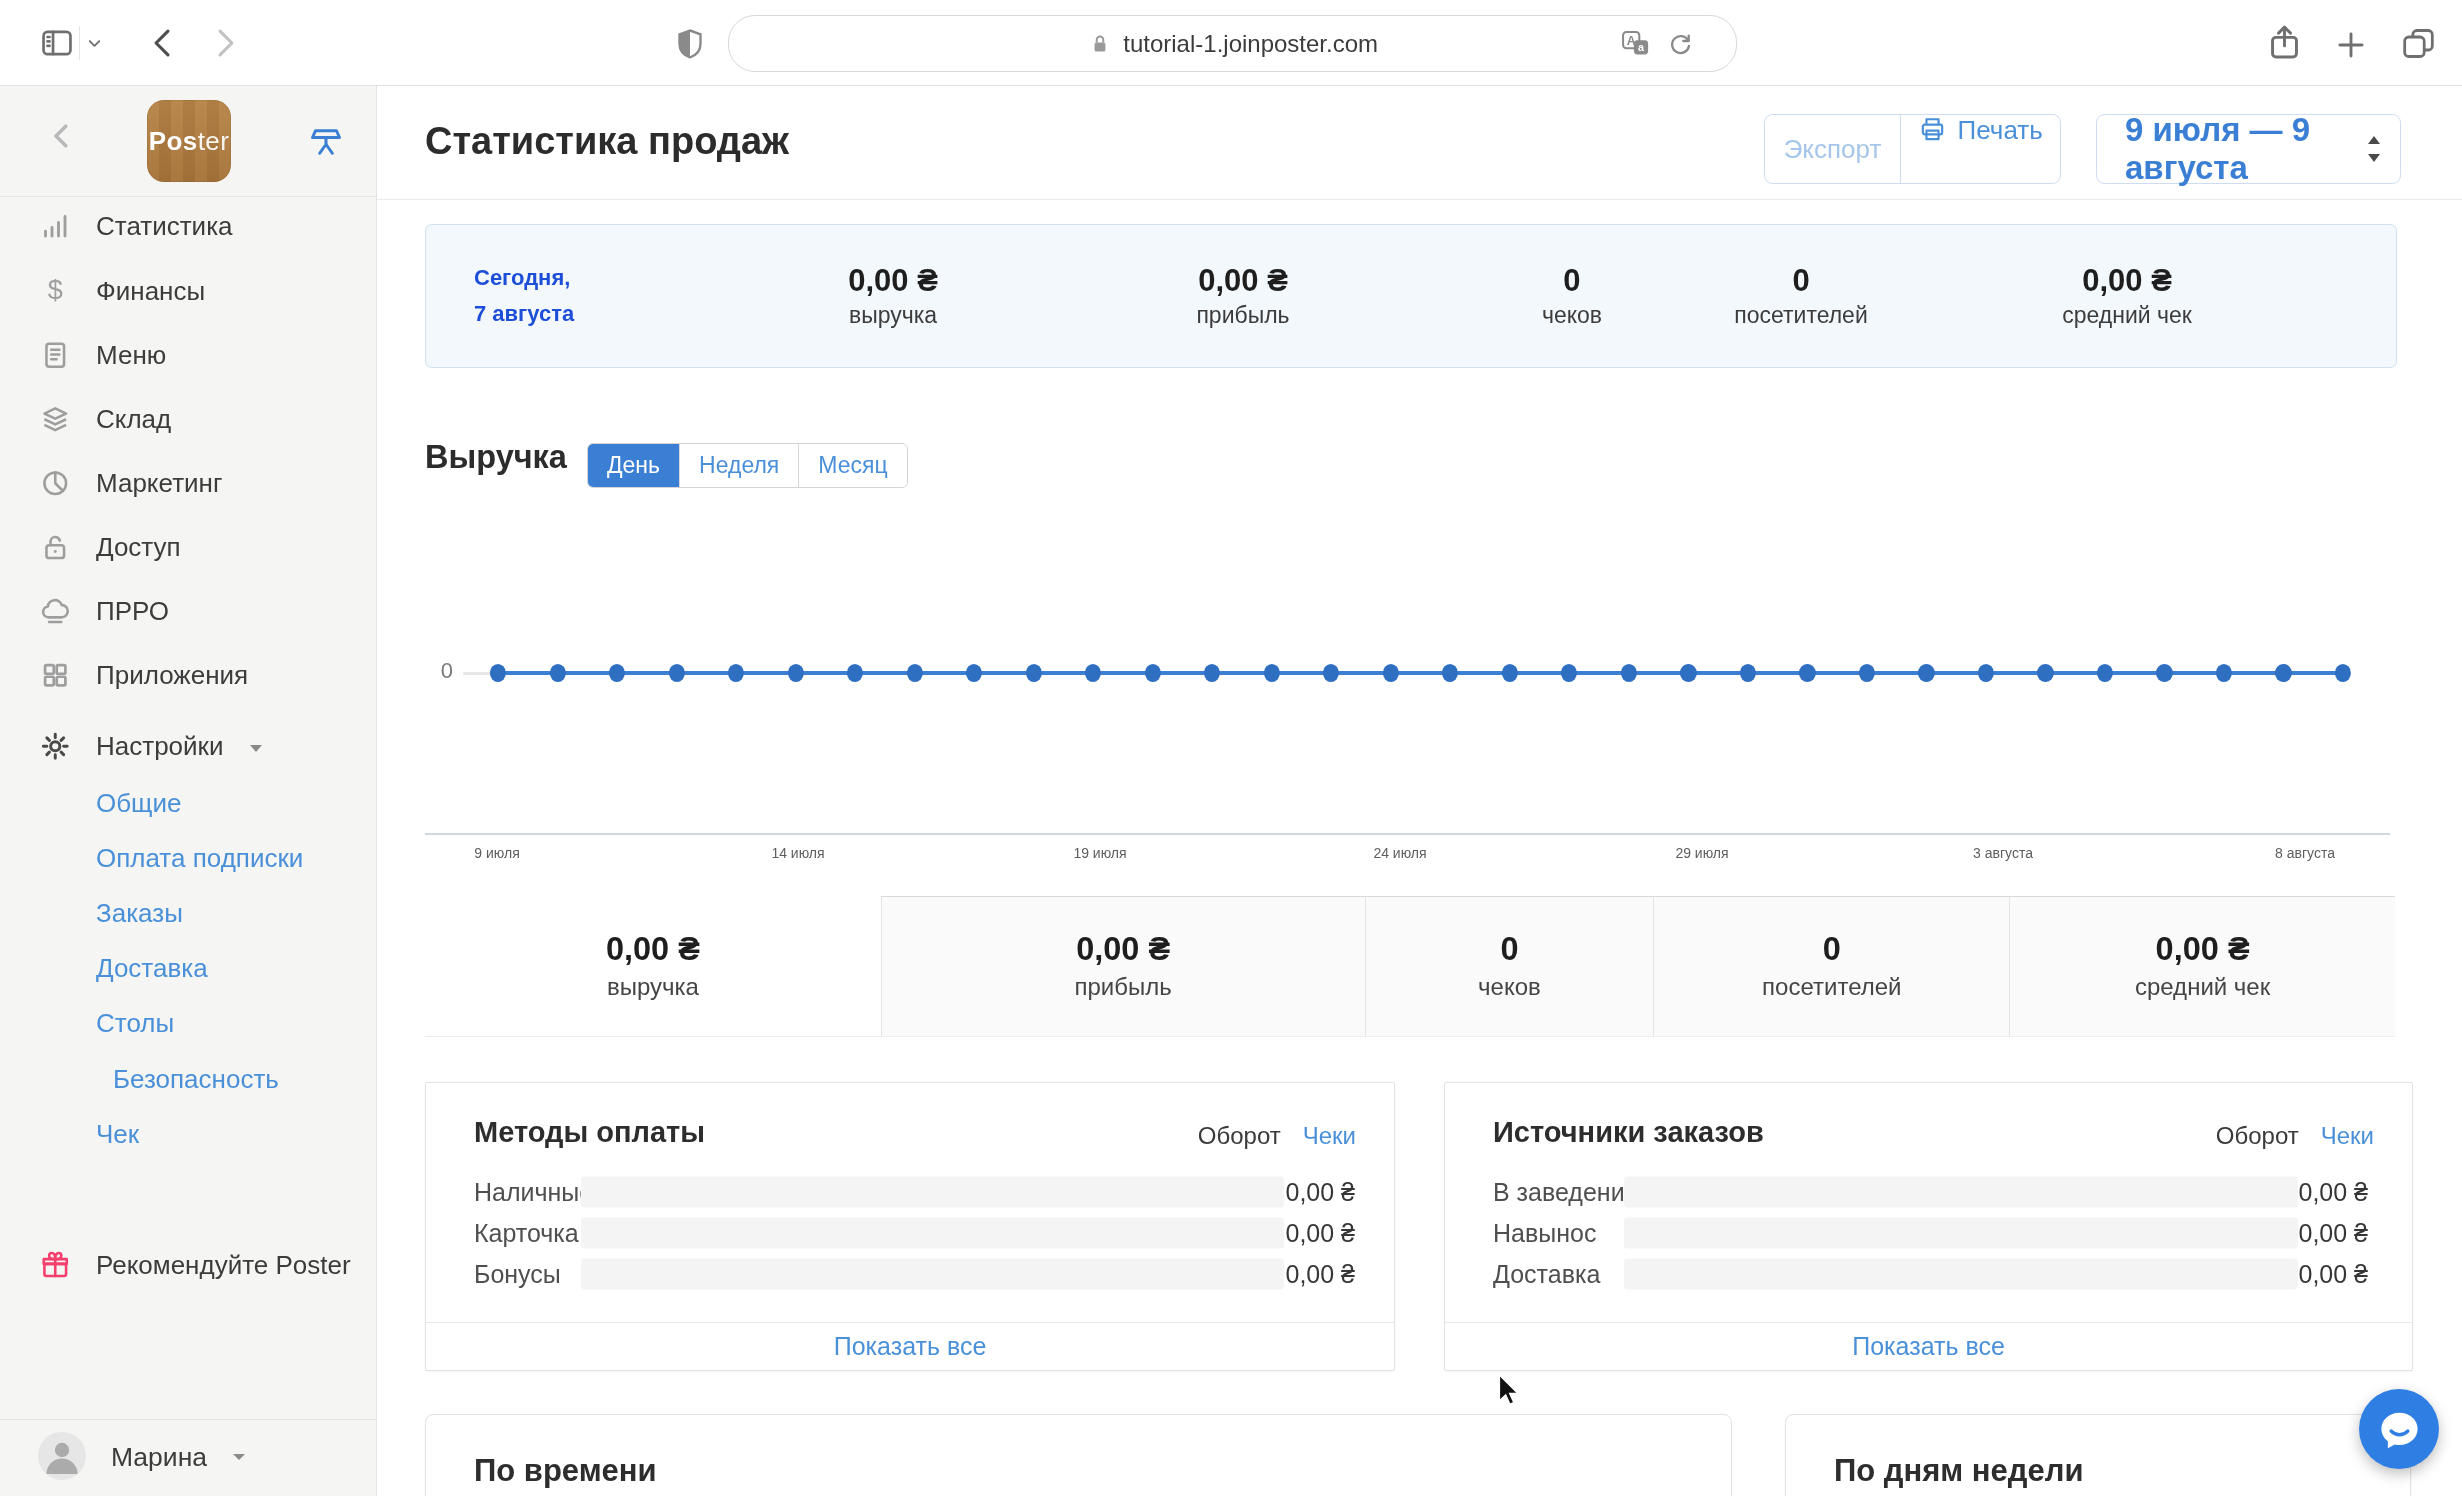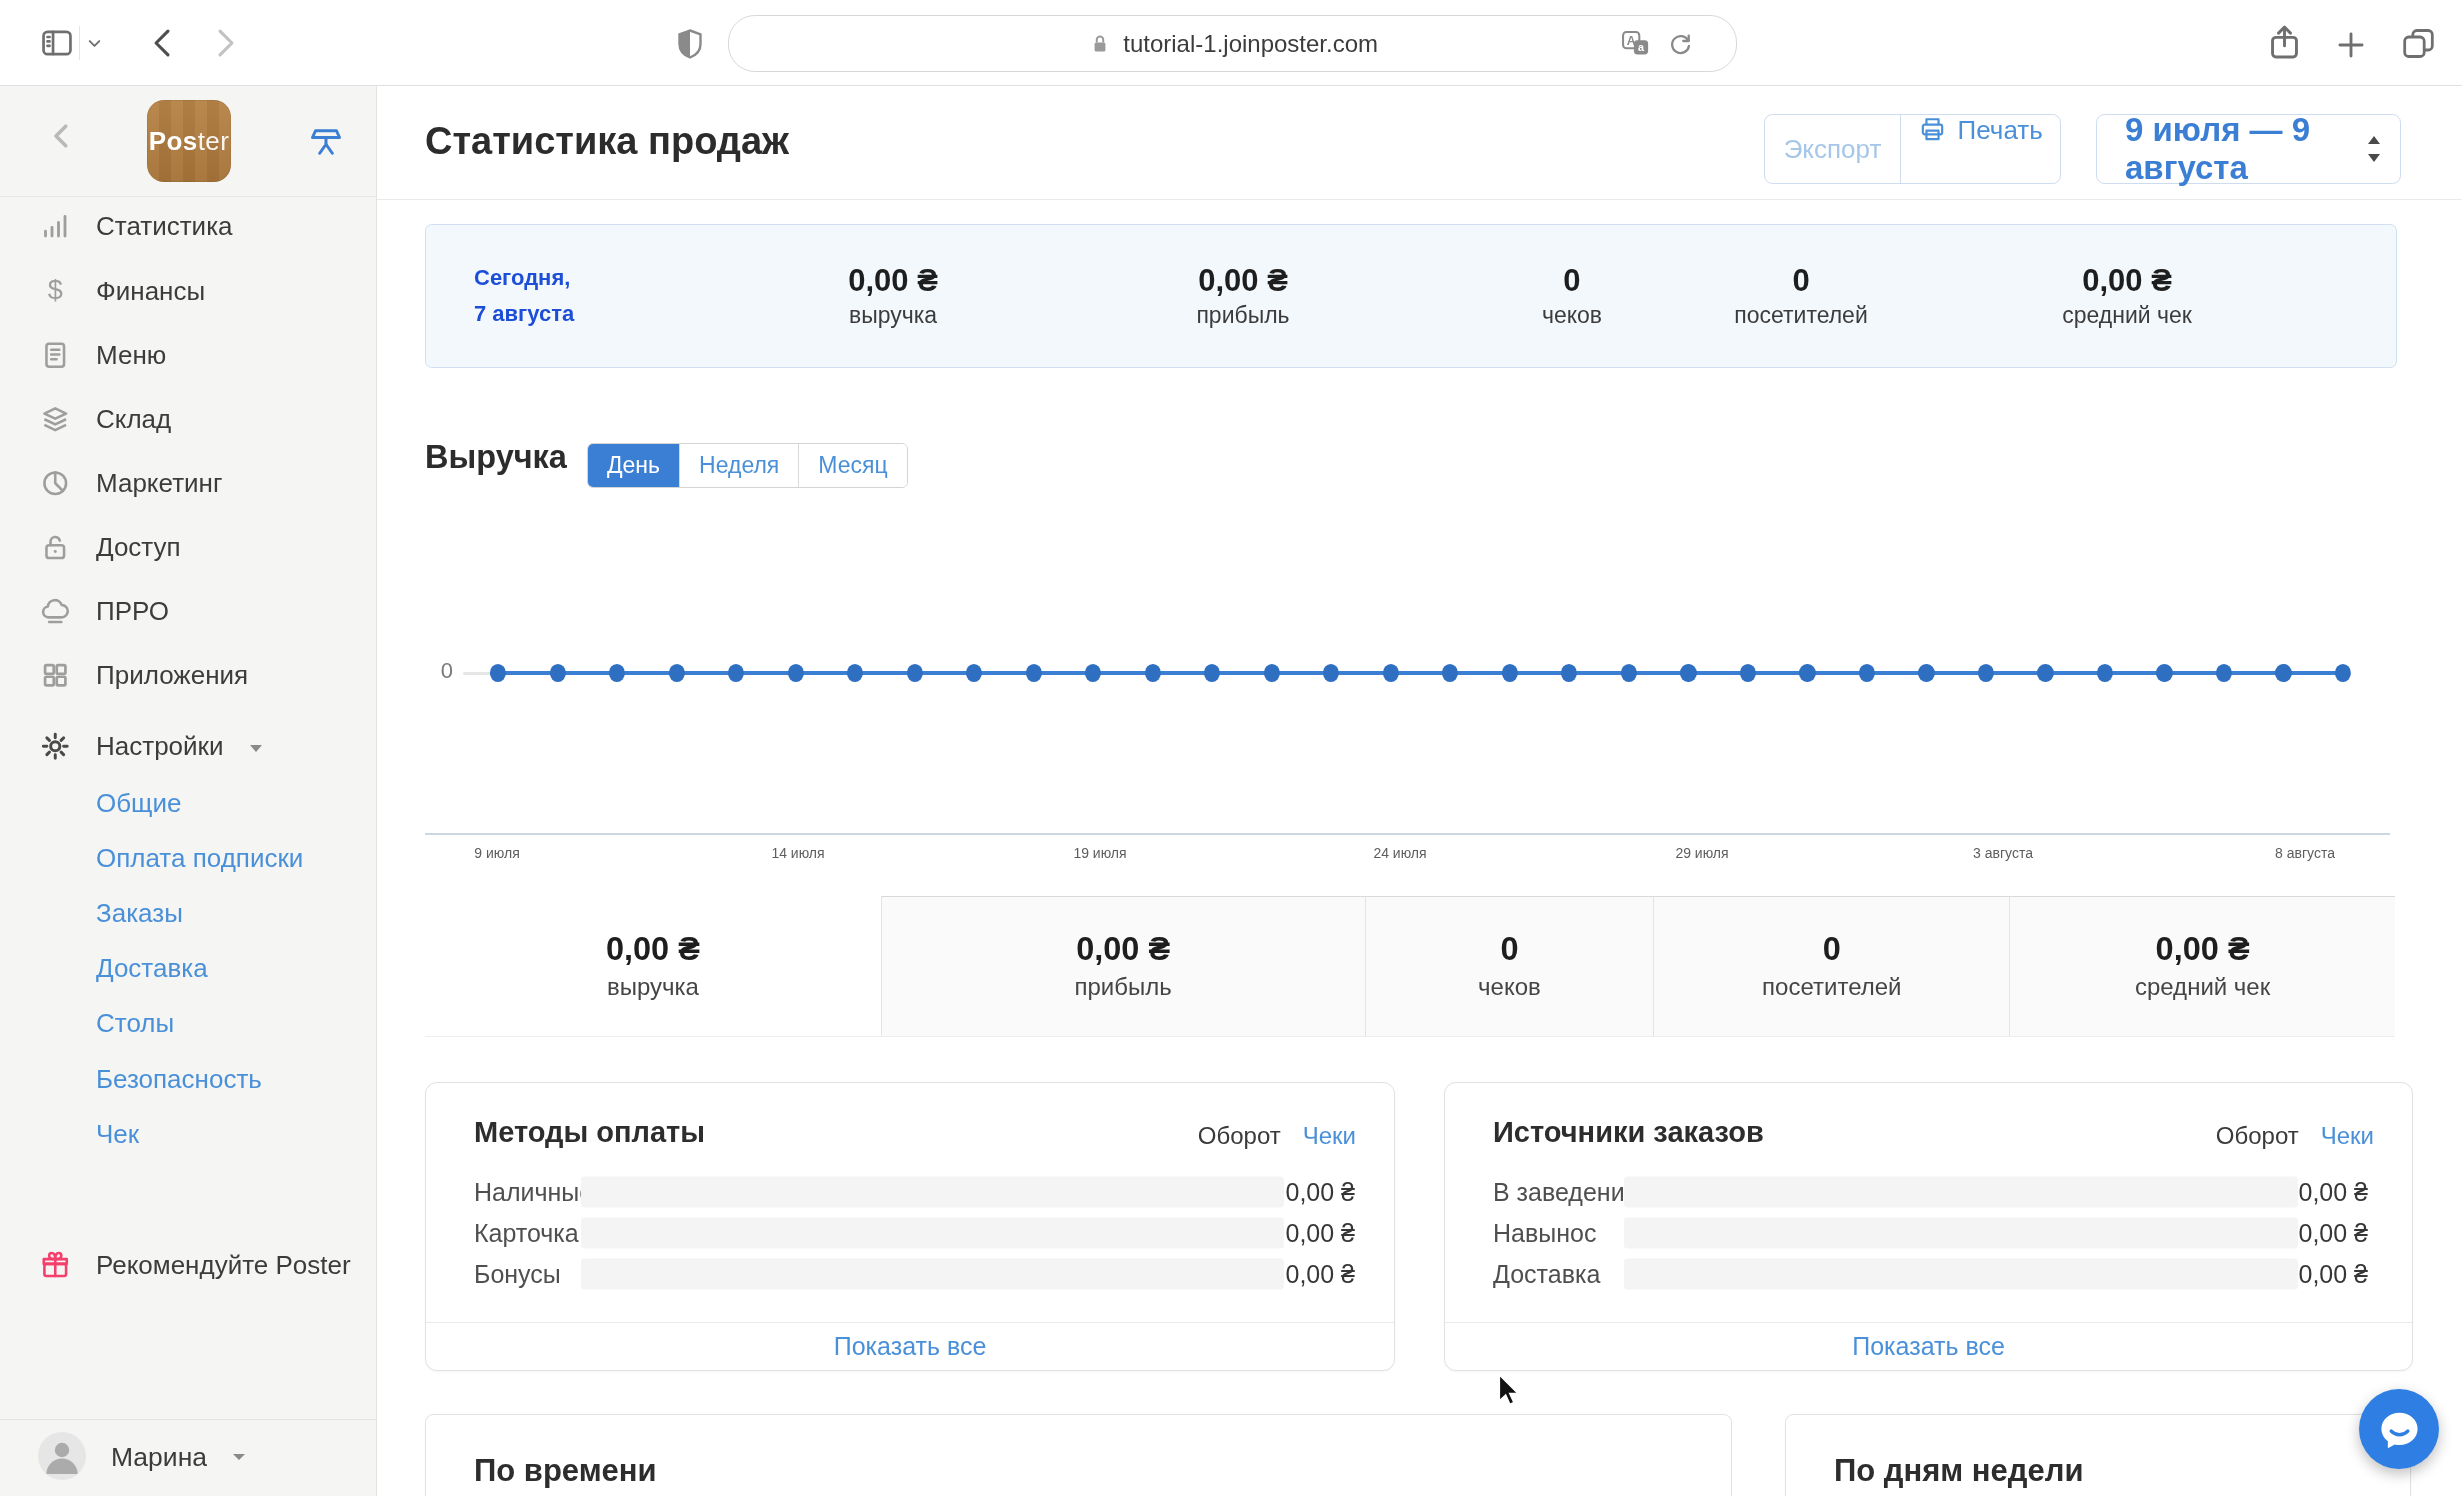--- a/index.html
+++ b/index.html
@@ -68,21 +68,21 @@
   #x-axis{left:425px;top:833px;width:1965px;height:1.7px;background:#ccd7df;}
   .x-tick{top:845px;transform:translateX(-50%);font-size:14px;color:#5d5d5d;white-space:nowrap;}
   
   #period-row{left:425px;top:896px;width:1970px;height:141px;display:flex;border-bottom:0.9px solid #ededed;box-sizing:border-box;}
   .pcell{position:relative;display:flex;flex-direction:column;align-items:center;justify-content:center;
          box-sizing:border-box;background:#fafafa;border-top:1.7px solid #d9d9d9;border-left:0.9px solid #e4e4e4;cursor:pointer;}
   .pcell.selected{background:#fff;border-top:none;border-left:none;}
   .pcell .v{font-size:32.5px;font-weight:700;color:#1e1e1e;line-height:41px;}
   .pcell .l{font-size:24px;color:#454545;line-height:34px;}
   
-  .bd-card{top:1082px;height:289px;background:#fff;border:0.9px solid #e2e2e2;border-radius:12px;
+  .bd-card{top:1082px;height:289px;background:#fff;border:0.9px solid #e2e2e2;border-radius:2px;
            box-shadow:0 0.9px 1.7px rgba(0,0,0,.04);box-sizing:border-box;}
   .bd-title{position:absolute;left:48px;top:32.5px;font-size:29px;font-weight:700;color:#2d2d2d;}
   .bd-toggle{position:absolute;right:38px;top:39px;display:flex;gap:22px;font-size:24px;}
   .bd-toggle .t-active{color:#3a3a3a;cursor:pointer;}
   .bd-toggle .t-link{color:var(--link,#4a90d9);cursor:pointer;}
   .bd-row-label{position:absolute;left:48px;transform:translateY(-50%);font-size:25px;color:#4f4f4f;}
   .bd-bar{position:absolute;height:31px;transform:translateY(-50%);background:#f4f4f4;border-radius:3.4px;overflow:hidden;}
   .bar-fill{height:100%;background:var(--accent,#3b7fd4);}
   .bd-value{position:absolute;transform:translateY(-50%);font-size:25px;color:#363636;text-align:right;}
   .bd-footer{position:absolute;left:0;right:0;top:239px;bottom:0;border-top:0.9px solid #e9e9e9;
@@ -282,21 +282,21 @@
     </div>
   <div class="abs sub-item" style="top:801px;">
       <span>Заказы</span>
     </div>
   <div class="abs sub-item" style="top:856px;">
       <span>Доставка</span>
     </div>
   <div class="abs sub-item" style="top:911px;">
       <span>Столы</span>
     </div>
-  <div class="abs sub-item" style="top:967px;">
+  <div class="abs sub-item" style="top:967px;margin-left:17px;">
       <span>Безопасность</span>
     </div>
   <div class="abs sub-item" style="top:1022px;">
       <span>Чек</span>
     </div>
 
   <div class="abs nav-item" style="top:1149px;height:62px;">
     <span class="ni-icon" style="color:var(--gift_pink,#f43f6d);">
         <svg width="32.5" height="32.5" viewBox="0 0 24 24" fill="none" stroke="currentColor" stroke-width="1.9" stroke-linecap="round" stroke-linejoin="round">
           <rect x="4" y="11" width="16" height="9" rx="1.5"></rect>

